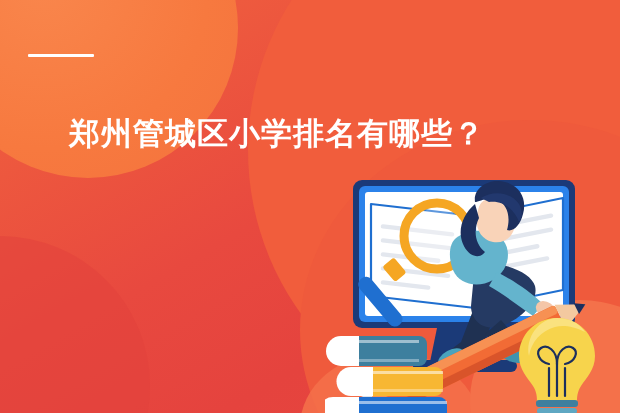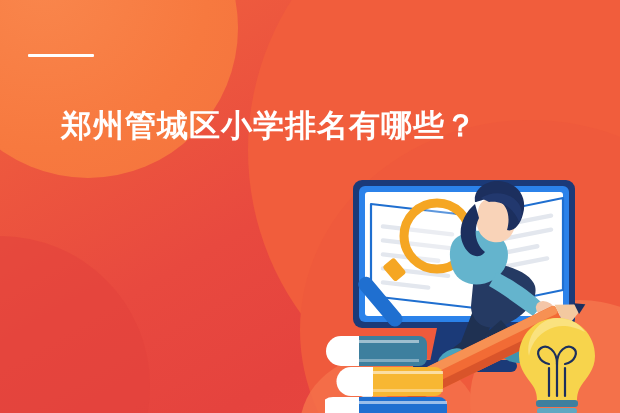--- a/index.html
+++ b/index.html
@@ -102,21 +102,21 @@
     width: 66px;
     height: 3px;
     background: #ffffff;
     border-radius: 1px;
   }
 
   .title {
     position: absolute;
     left: 57px;
     top: 104px;
-    margin: 4px;
+    margin: 12px;
     color: #ffffff;
     font-size: 31px;
     font-weight: bold;
     letter-spacing: 1px;
     line-height: 1.15;
     white-space: nowrap;
     font-family: "DejaVu Sans", "Liberation Sans", sans-serif;
   }
 
   

